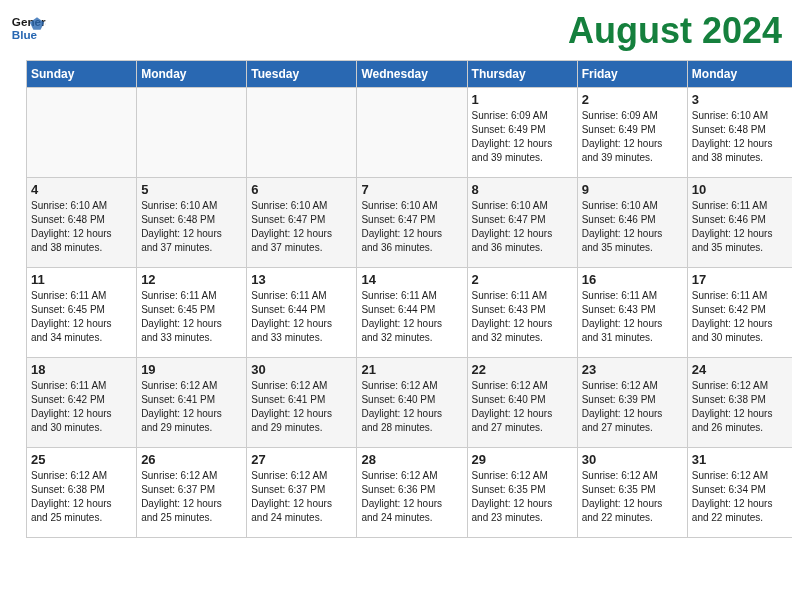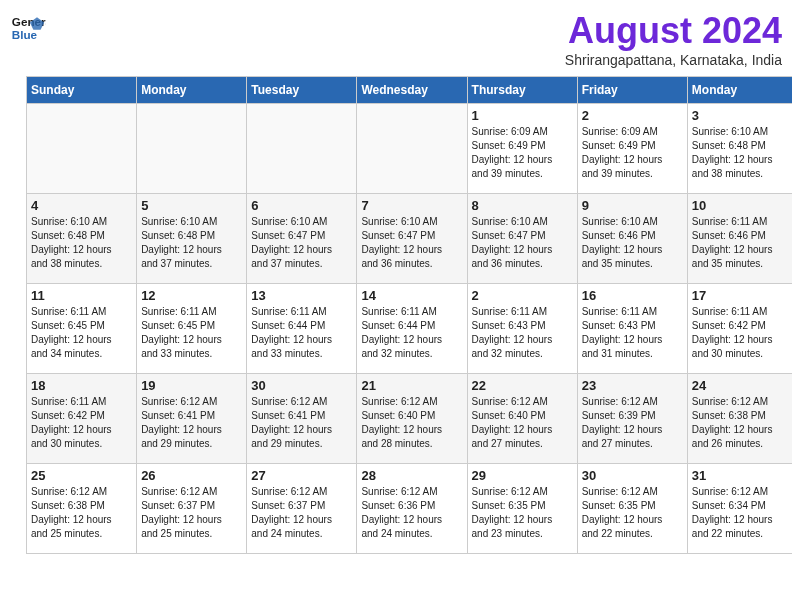--- a/index.html
+++ b/index.html
@@ -24,21 +24,21 @@
     .logo-icon {
       width: 36px;
       height: 36px;
     }
     .title-block {
       text-align: right;
     }
     .month-title {
       font-size: 36px;
       font-weight: bold;
-      color: #6d28d9;
+      color: #15803d;
     }
     .subtitle {
       font-size: 14px;
       color: #333;
     }
     table {
       width: 100%;
       border-collapse: collapse;
       table-layout: fixed;
       margin-left: 16px;
@@ -85,21 +85,20 @@
   <div class="logo">
     <svg class="logo-icon" viewBox="0 0 40 40" xmlns="http://www.w3.org/2000/svg">
       <text x="2" y="18" font-size="13" font-weight="bold" fill="#1a1a1a" font-family="Arial">General</text>
       <text x="2" y="32" font-size="13" font-weight="bold" fill="#2968b2" font-family="Arial">Blue</text>
       <polygon points="30,8 38,14 34,22 26,22 22,14" fill="#2968b2" opacity="0.8"></polygon>
     </svg>
 
   </div>
   <div class="title-block">
     <div class="month-title">August 2024</div>
-    <div class="subtitle">Shrirangapattana, Karnataka, India</div>
   </div>
 </div>
 
 <table>
   <thead>
     <tr id="weekday-header">
     <th>Sunday</th>
         <th>Monday</th>
         <th>Tuesday</th>
         <th>Wednesday</th>

